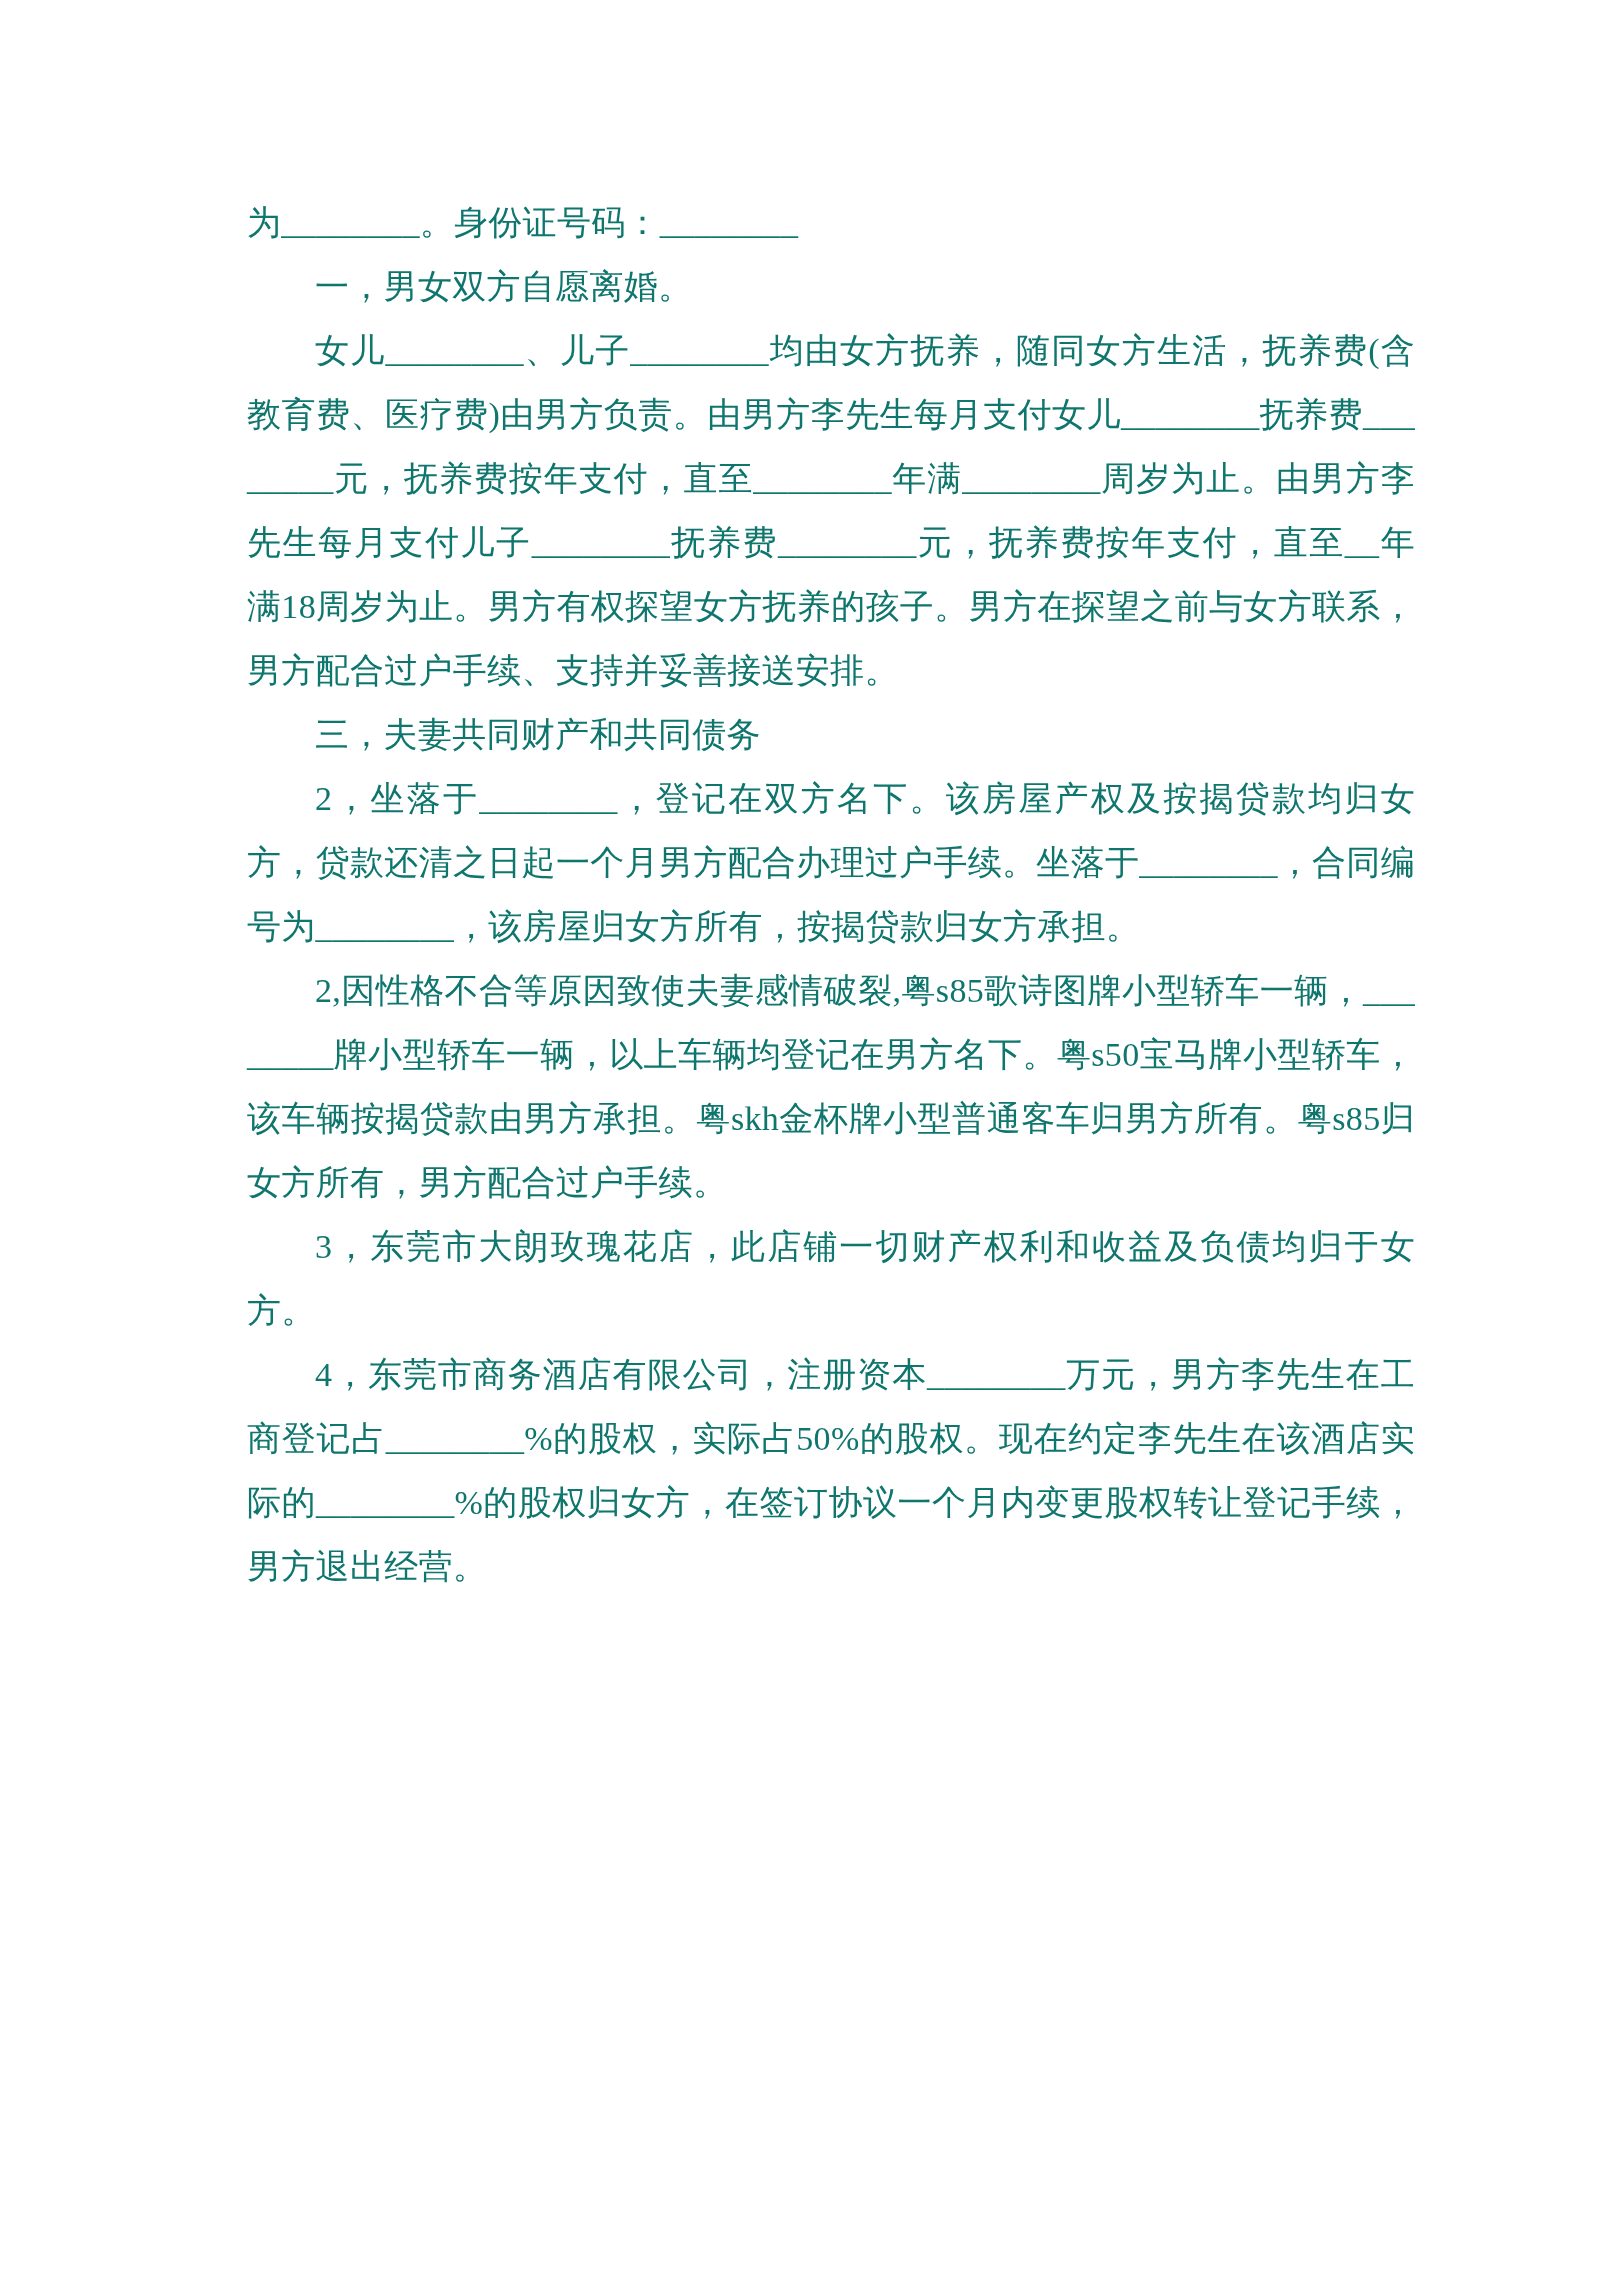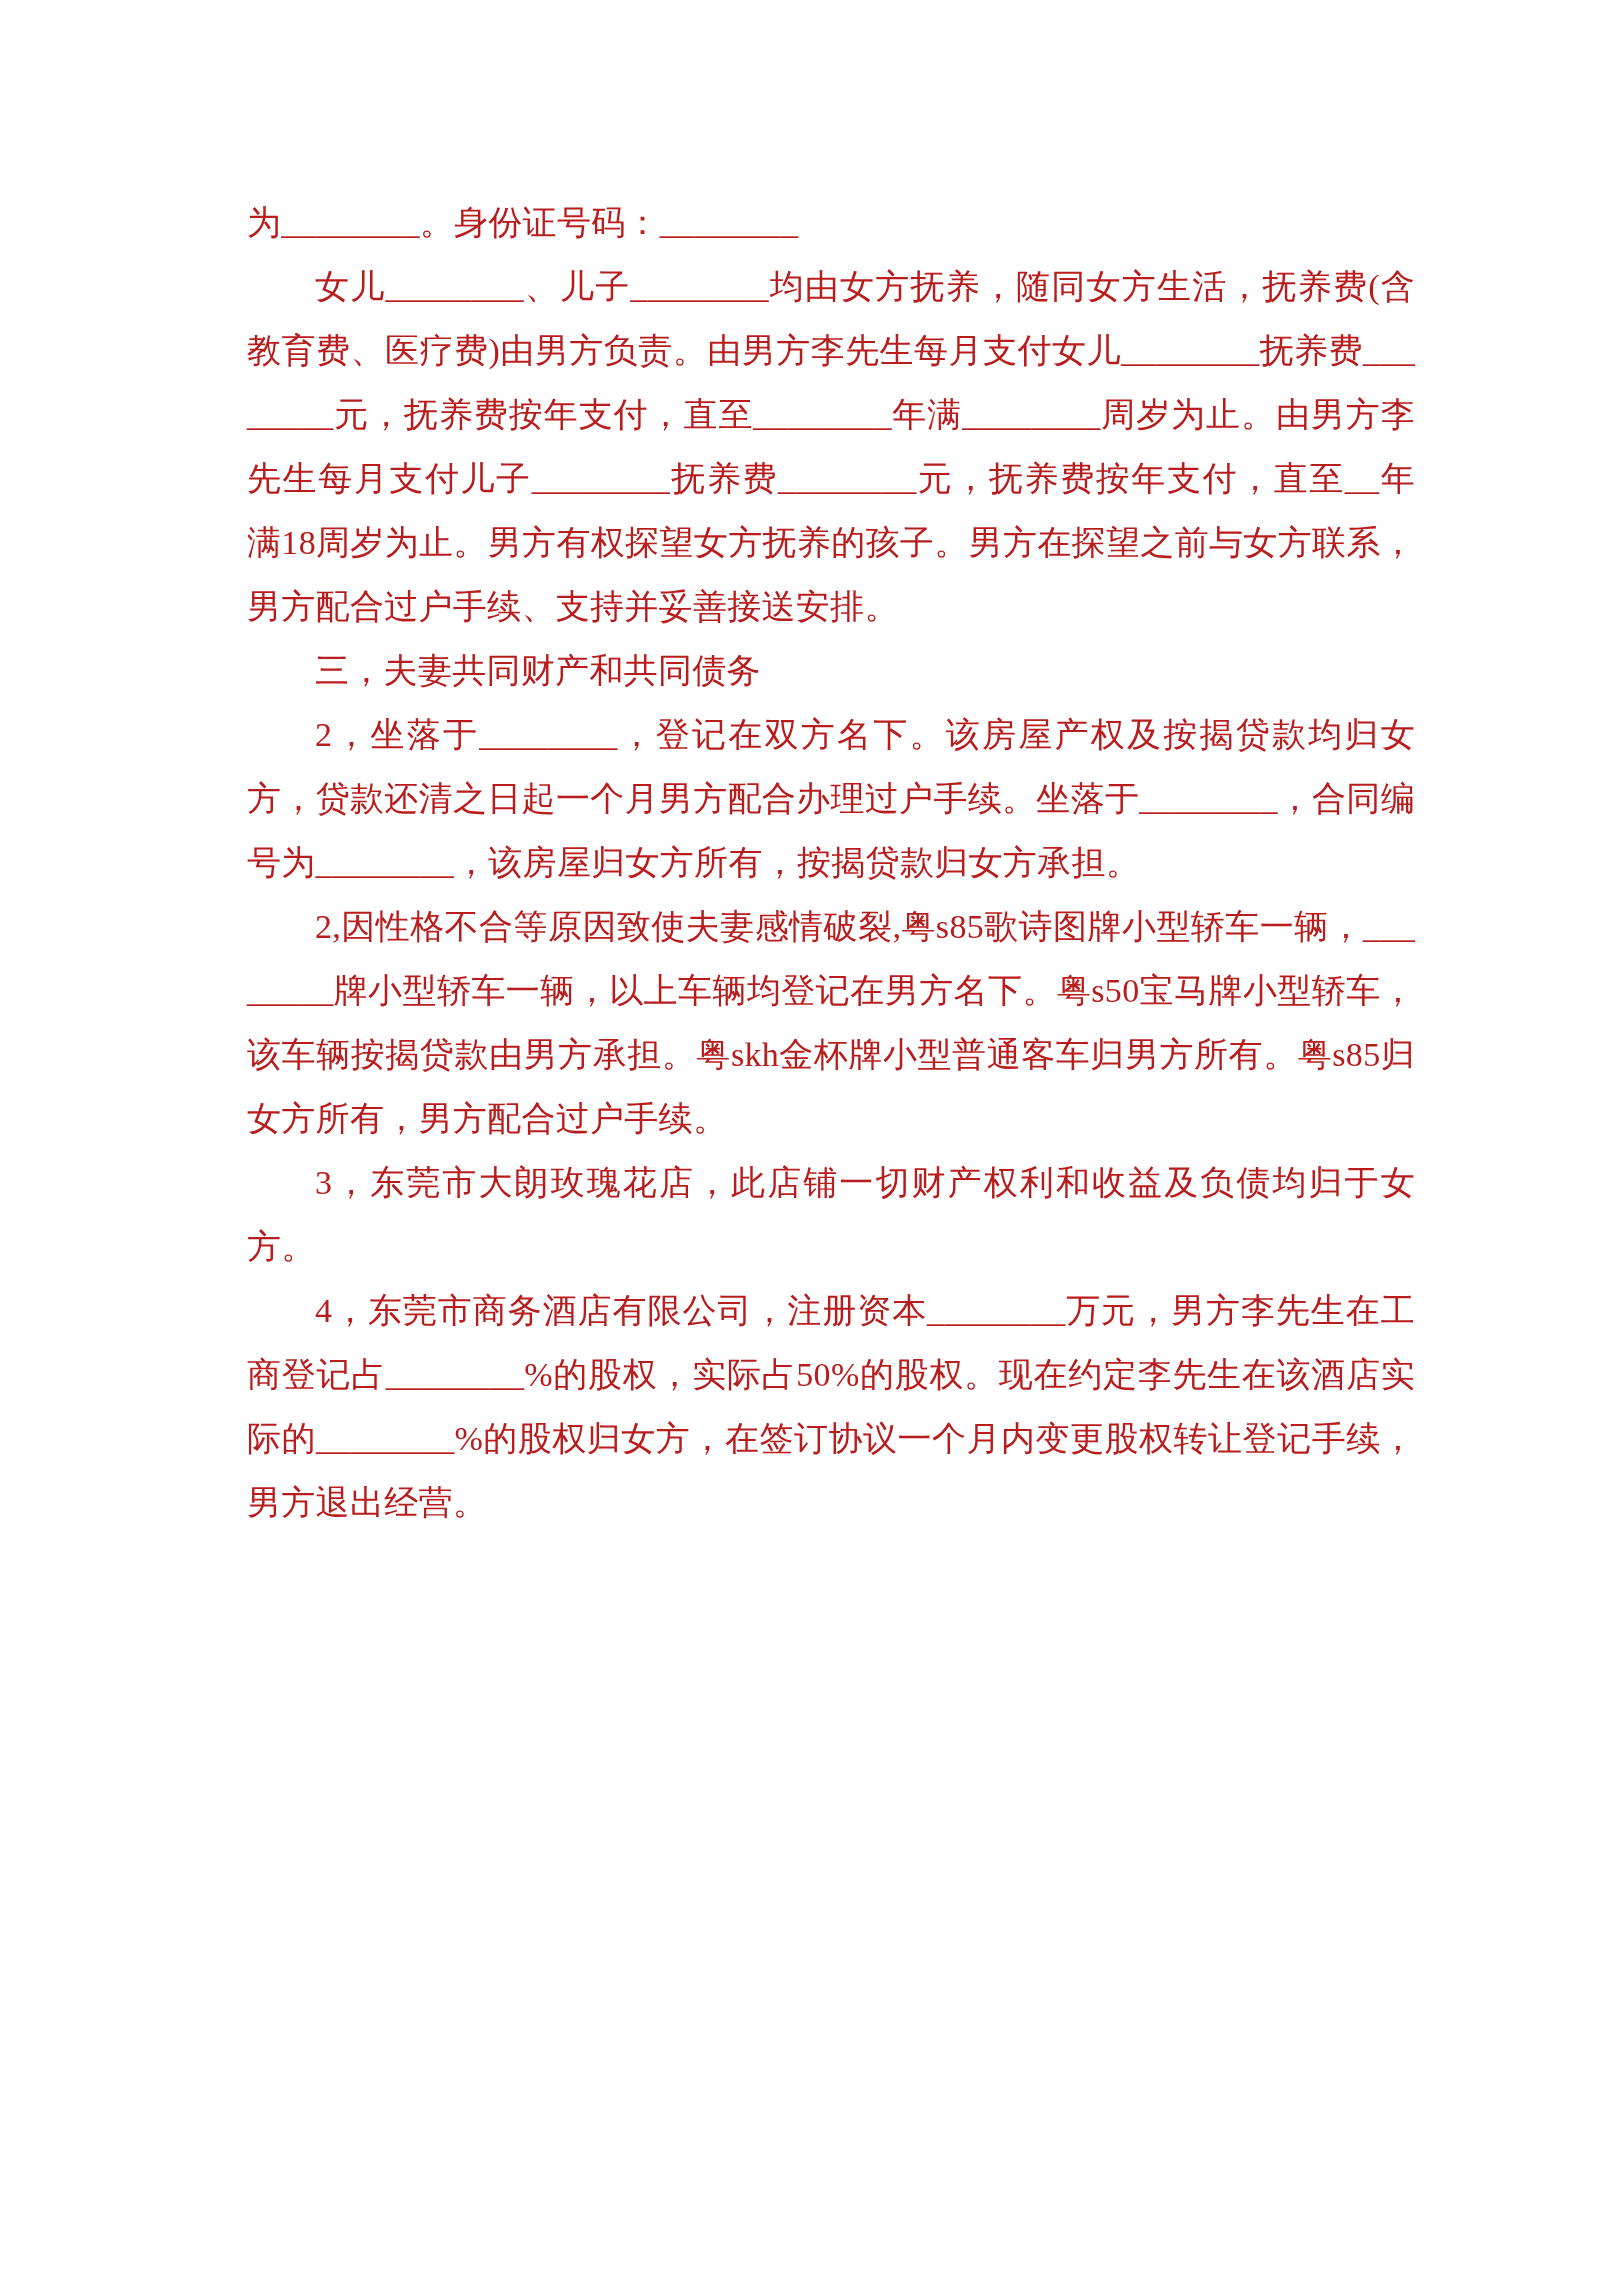--- a/index.html
+++ b/index.html
@@ -10,40 +10,41 @@
   .page {
     position: relative;
     width: 1623px;
     height: 2295px;
     background: #ffffff;
     box-sizing: border-box;
     padding: 191px 208px 0 247px;
     font-family: "Liberation Serif", "DejaVu Serif", serif;
     font-size: 34px;
     line-height: 64px;
-    color: #b91c1c;
+    color: #0f766e;
     overflow: hidden;
   }
   .doc-body p {
     margin: 0;
     padding: 0;
     text-align: justify;
     letter-spacing: 0.3px;
     word-break: break-all;
   }
   .doc-body p.indent {
     text-indent: 2em;
   }
 </style>
 </head>
 <body>
 
 <div class="page">
   <div class="doc-body">
     <p>为________。身份证号码：________</p>
+    <p class="indent">一，男女双方自愿离婚。</p>
     <p class="indent">女儿________、儿子________均由女方抚养，随同女方生活，抚养费(含教育费、医疗费)由男方负责。由男方李先生每月支付女儿________抚养费________元，抚养费按年支付，直至________年满________周岁为止。由男方李先生每月支付儿子________抚养费________元，抚养费按年支付，直至__年满18周岁为止。男方有权探望女方抚养的孩子。男方在探望之前与女方联系，男方配合过户手续、支持并妥善接送安排。</p>
     <p class="indent">三，夫妻共同财产和共同债务</p>
     <p class="indent">2，坐落于________，登记在双方名下。该房屋产权及按揭贷款均归女方，贷款还清之日起一个月男方配合办理过户手续。坐落于________，合同编号为________，该房屋归女方所有，按揭贷款归女方承担。</p>
     <p class="indent">2,因性格不合等原因致使夫妻感情破裂,粤s85歌诗图牌小型轿车一辆，________牌小型轿车一辆，以上车辆均登记在男方名下。粤s50宝马牌小型轿车，该车辆按揭贷款由男方承担。粤skh金杯牌小型普通客车归男方所有。粤s85归女方所有，男方配合过户手续。</p>
     <p class="indent">3，东莞市大朗玫瑰花店，此店铺一切财产权利和收益及负债均归于女方。</p>
     <p class="indent">4，东莞市商务酒店有限公司，注册资本________万元，男方李先生在工商登记占________%的股权，实际占50%的股权。现在约定李先生在该酒店实际的________%的股权归女方，在签订协议一个月内变更股权转让登记手续，男方退出经营。</p>
   </div>
 </div>
 
 

